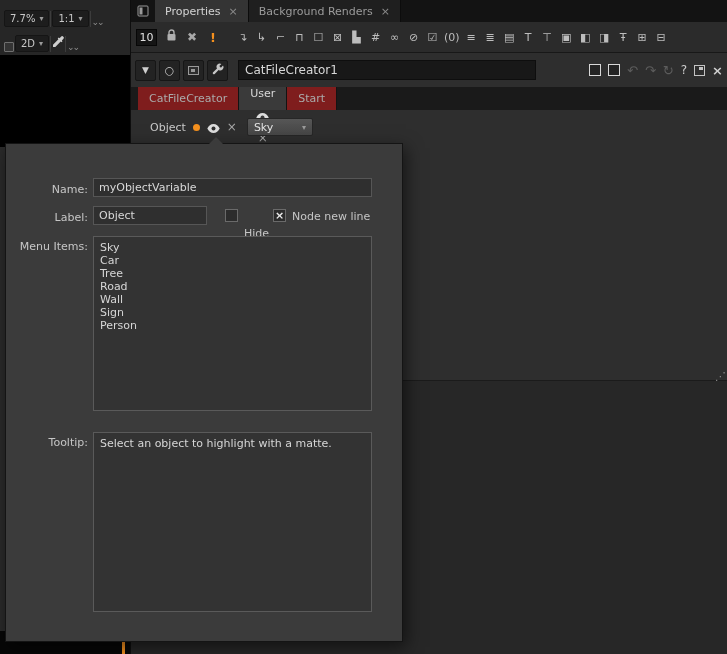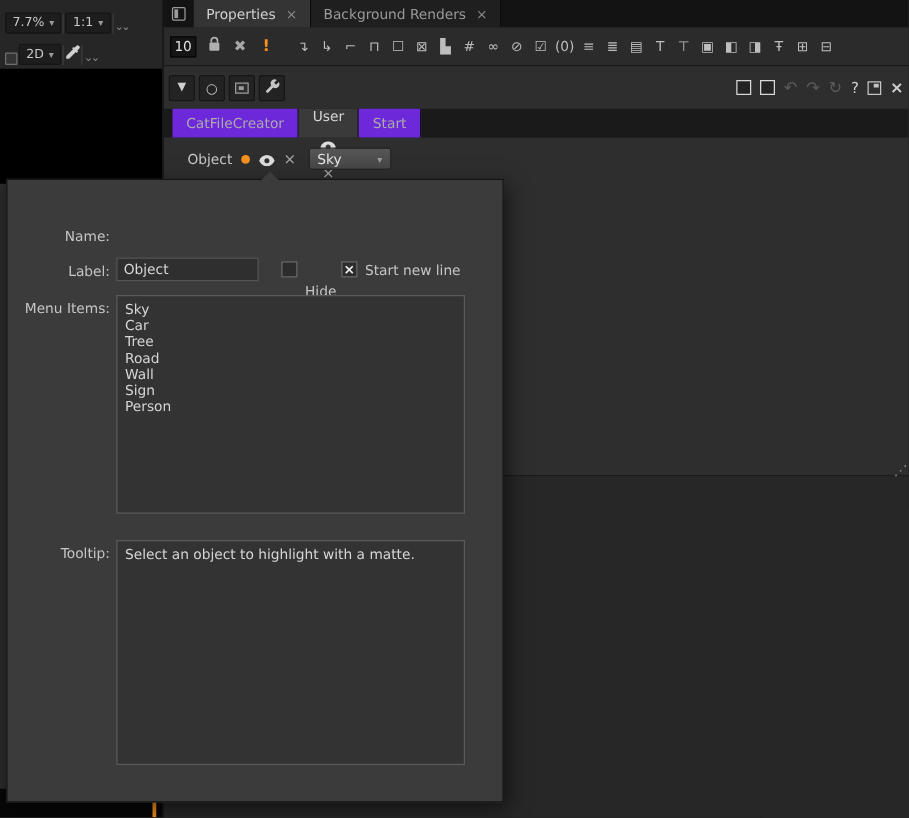--- a/index.html
+++ b/index.html
@@ -42,21 +42,21 @@
   #nodename { margin-left:7px; width:298px; height:20px; background:#181818; border:1px solid #0e0e0e; color:#d8d8d8; font-size:12px; padding:0 6px; font-family:"DejaVu Sans", sans-serif; }
   .nh-right { margin-left:auto; display:flex; align-items:center; gap:7px; }
   .swatch { width:12px; height:12px; border:1px solid #d8d8d8; background:#242424; cursor:pointer; }
   .dim { color:#5c5c5c; font-size:13px; cursor:pointer; }
   .nh-help { color:#cccccc; font-size:12px; cursor:pointer; }
   .float-btn { width:11px; height:11px; border:1px solid #c4c4c4; position:relative; cursor:pointer; }
   .float-btn::after { content:""; position:absolute; right:1px; top:1px; width:4px; height:3px; background:#c4c4c4; }
   .nh-close { color:#cfcfcf; font-size:13px; font-weight:bold; cursor:pointer; }
 
   #nodetabs { position:absolute; left:0; top:34px; width:100%; height:23px; background:#1a1a1a; display:flex; align-items:stretch; padding-left:7px; }
-  .ntab { display:flex; align-items:center; gap:6px; padding:0 11px; font-size:11px; color:#ababab; background:#6d28d9; border-right:1px solid #131313; cursor:pointer; }
+  .ntab { display:flex; align-items:center; gap:6px; padding:0 11px; font-size:11px; color:#ababab; background:#7f1d1d; border-right:1px solid #131313; cursor:pointer; }
   .ntab.active { background:#3a3a3a; color:#d8d8d8;flex-direction:column; }
   .odot { width:7px; height:7px; border-radius:50%; background:#f5901e; cursor:grab; }
   .kclose { color:#a8a8a8; font-size:12px; cursor:pointer; }
 
   #knobrow { position:absolute; left:19px; top:64px; height:20px; display:flex; align-items:center; gap:7px; }
   .klabel { font-size:11px; color:#c9c9c9; }
   .dropdown { margin-left:3px; display:flex; align-items:center; justify-content:space-between; width:66px; height:18px; background:linear-gradient(#565656,#464646); border:1px solid #262626; border-radius:2px; padding:0 6px; font-size:11px; color:#e3e3e3; cursor:pointer; gap:6px; }
 
   #paneldivider { position:absolute; left:0; top:380px; width:100%; height:1px; background:#1b1b1b; }
   #lowerarea { position:absolute; left:0; top:381px; width:100%; height:273px; background:#272727; }
@@ -182,20 +182,21 @@
             <span style="font-size:11px;">○</span>
           </div>
         <div class="nhbtn">
             <span class="mini-squares"></span>
           </div>
         <div class="nhbtn">
             <span><svg width="12" height="12" viewBox="0 0 12 12">
                 <path d="M11 2.6 8.9 4.7 7.3 3.1 9.4 1A3.2 3.2 0 0 0 5 5.4L1.1 9.3a1.1 1.1 0 0 0 1.6 1.6L6.6 7A3.2 3.2 0 0 0 11 2.6z" fill="#c6c6c6"></path>
               </svg></span>
           </div>
+        <input id="nodename" value="CatFileCreator1" style="">
         <div class="nh-right">
           <span class="swatch"></span>
           <span class="swatch"></span>
           <span class="dim">↶</span>
           <span class="dim">↷</span>
           <span class="dim">↻</span>
           <span class="nh-help">?</span>
           <span class="float-btn"></span>
           <span class="nh-close">×</span>
         </div>
@@ -236,31 +237,32 @@
 
     <div id="paneldivider"></div>
     <div id="lowerarea"></div>
     <span id="grip">⋰</span>
   </div>
 
   <div id="dialog">
     <div class="notch"></div>
 
     <span class="dlabel" id="lbl-name">Name:</span>
+    <input class="dinput" id="inp-name" value="myObjectVariable" style="">
 
     <span class="dlabel" id="lbl-label">Label:</span>
     <input class="dinput" id="inp-label" value="Object" style="">
 
     <span class="cbox" id="cb-hide"></span>
     <span class="cblabel" id="cbl-hide">Hide</span>
 
     <span class="cbox" id="cb-nl">
         <span>×</span>
       </span>
-    <span class="cblabel" id="cbl-nl">Start new line</span>
+    <span class="cblabel" id="cbl-nl">Node new line</span>
 
     <span class="dlabel" id="lbl-menu">Menu Items:</span>
     <textarea class="dtext" id="ta-menu" spellcheck="false" style="">Sky
 Car
 Tree
 Road
 Wall
 Sign
 Person</textarea>
 

